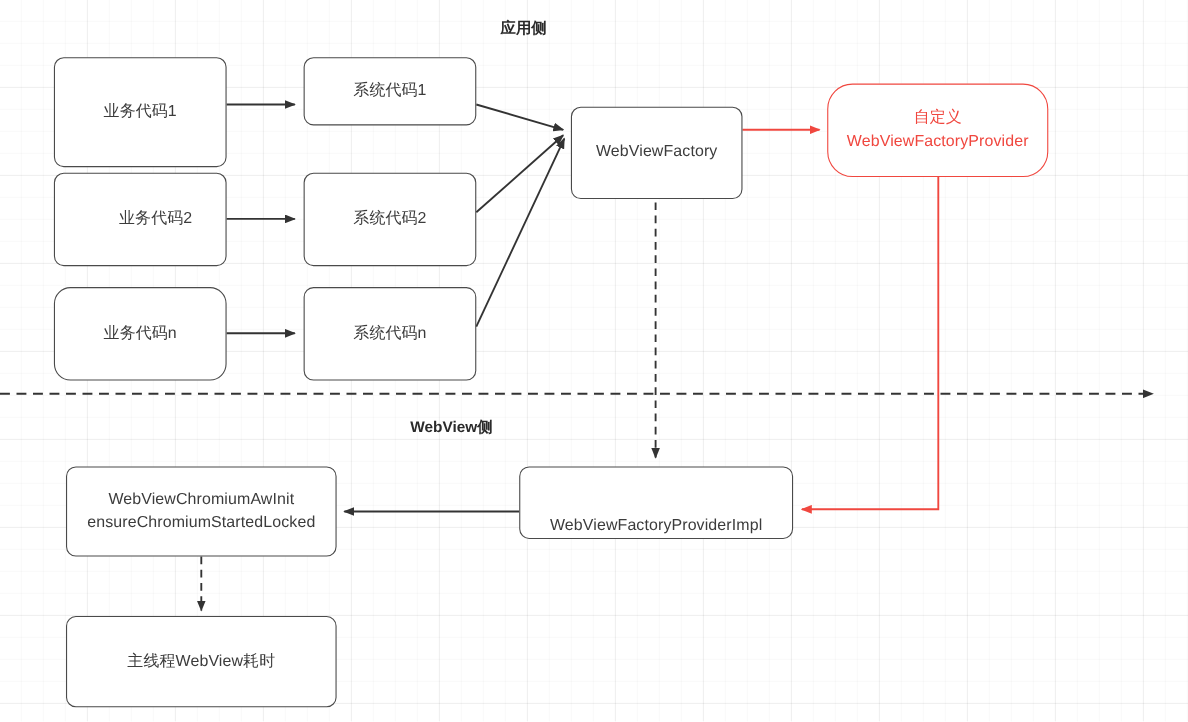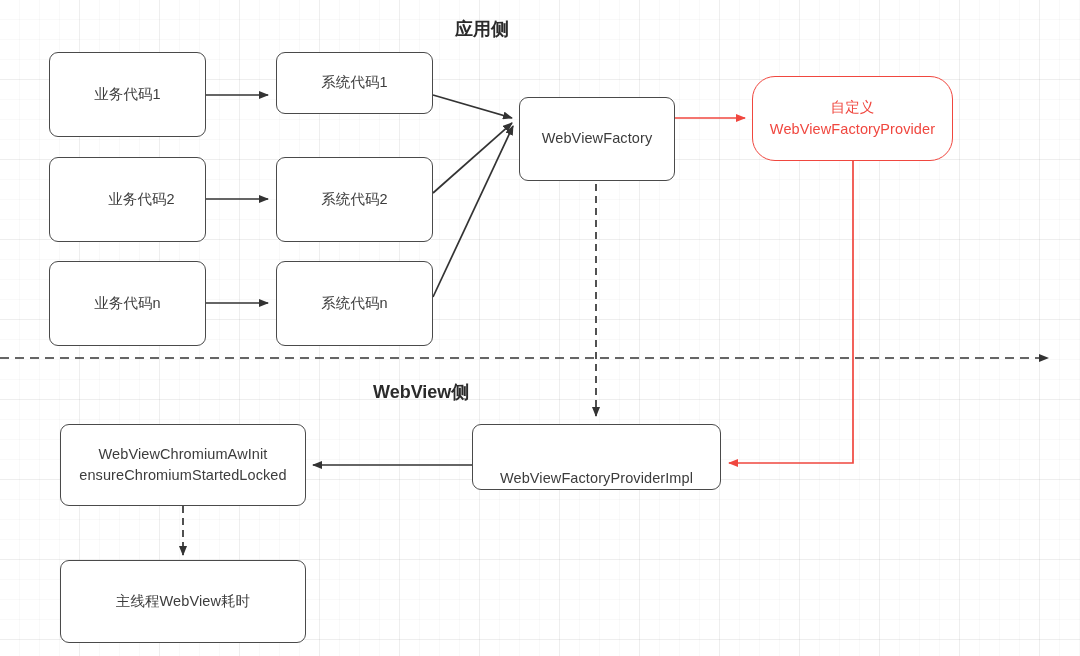--- a/index.html
+++ b/index.html
@@ -52,21 +52,21 @@
     border-color: #f0473f;
     color: #f0473f;
   }
   .node .label {
     display: block;
     padding: 0 8px;
     white-space: pre-line;
   }
   .section-label {
     position: absolute;
-    font-size: 18px;
+    font-size: 14px;
     font-weight: bold;
     color: #2b2b2b;
     white-space: nowrap;
     z-index: 3;
   }
 </style>
 </head>
 <body>
 
 <div id="canvas">
@@ -99,29 +99,29 @@
 
     <path d="M183,506 L183,555" stroke="#333333" stroke-width="1.7" fill="none" stroke-dasharray="7,5" marker-end="url(#ah-dark)"></path>
 
     <path d="M0,358 L1048,358" stroke="#333333" stroke-width="1.7" fill="none" stroke-dasharray="9,6" marker-end="url(#ah-dark)"></path>
   </svg>
 
   <div class="section-label" style="left:455px; top:17px;">应用侧</div>
 
   <div class="section-label" style="left:373px; top:380px;">WebView侧</div>
 
-  <div class="node" style="left:49px; top:52px; width:157px; height:85px;">
+  <div class="node" style="left:49px; top:52px; width:157px; height:100px;">
     <span class="label">业务代码1</span>
   </div>
 
   <div class="node" style="left:49px; top:157px; width:157px; height:85px;padding-left:28px;">
     <span class="label">业务代码2</span>
   </div>
 
-  <div class="node" style="left:49px; top:261px; width:157px; height:85px;">
+  <div class="node" style="left:49px; top:261px; width:157px; height:85px;border-radius:15px;">
     <span class="label">业务代码n</span>
   </div>
 
   <div class="node" style="left:276px; top:52px; width:157px; height:62px;">
     <span class="label">系统代码1</span>
   </div>
 
   <div class="node" style="left:276px; top:157px; width:157px; height:85px;">
     <span class="label">系统代码2</span>
   </div>

